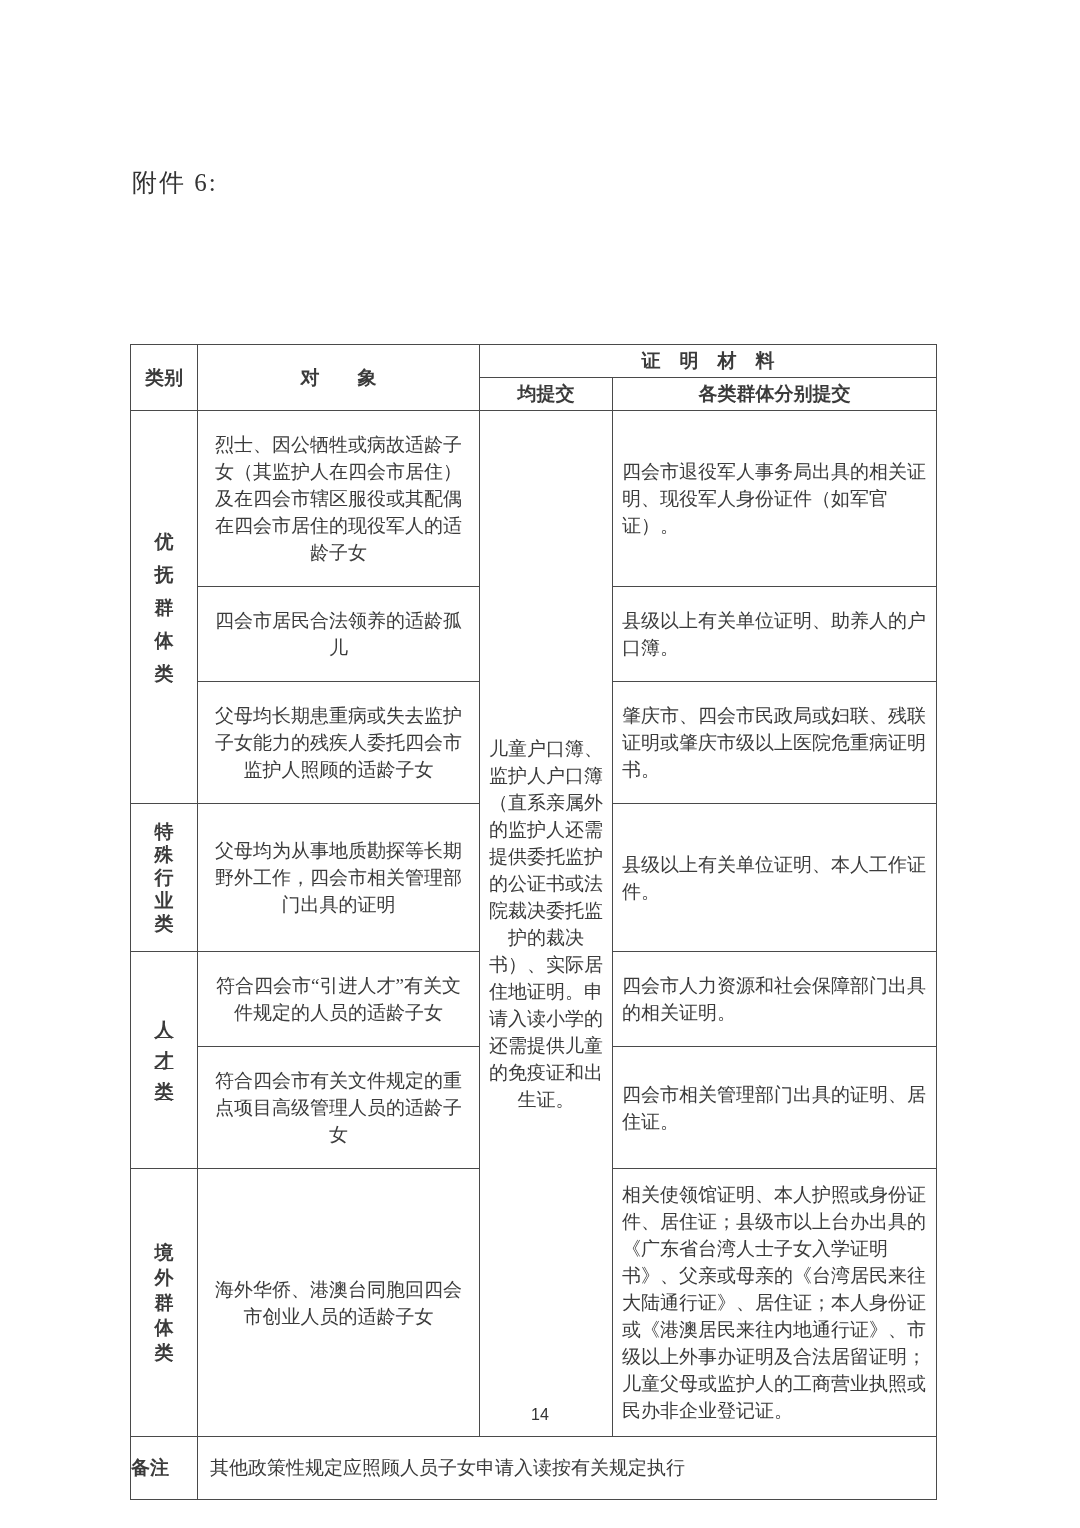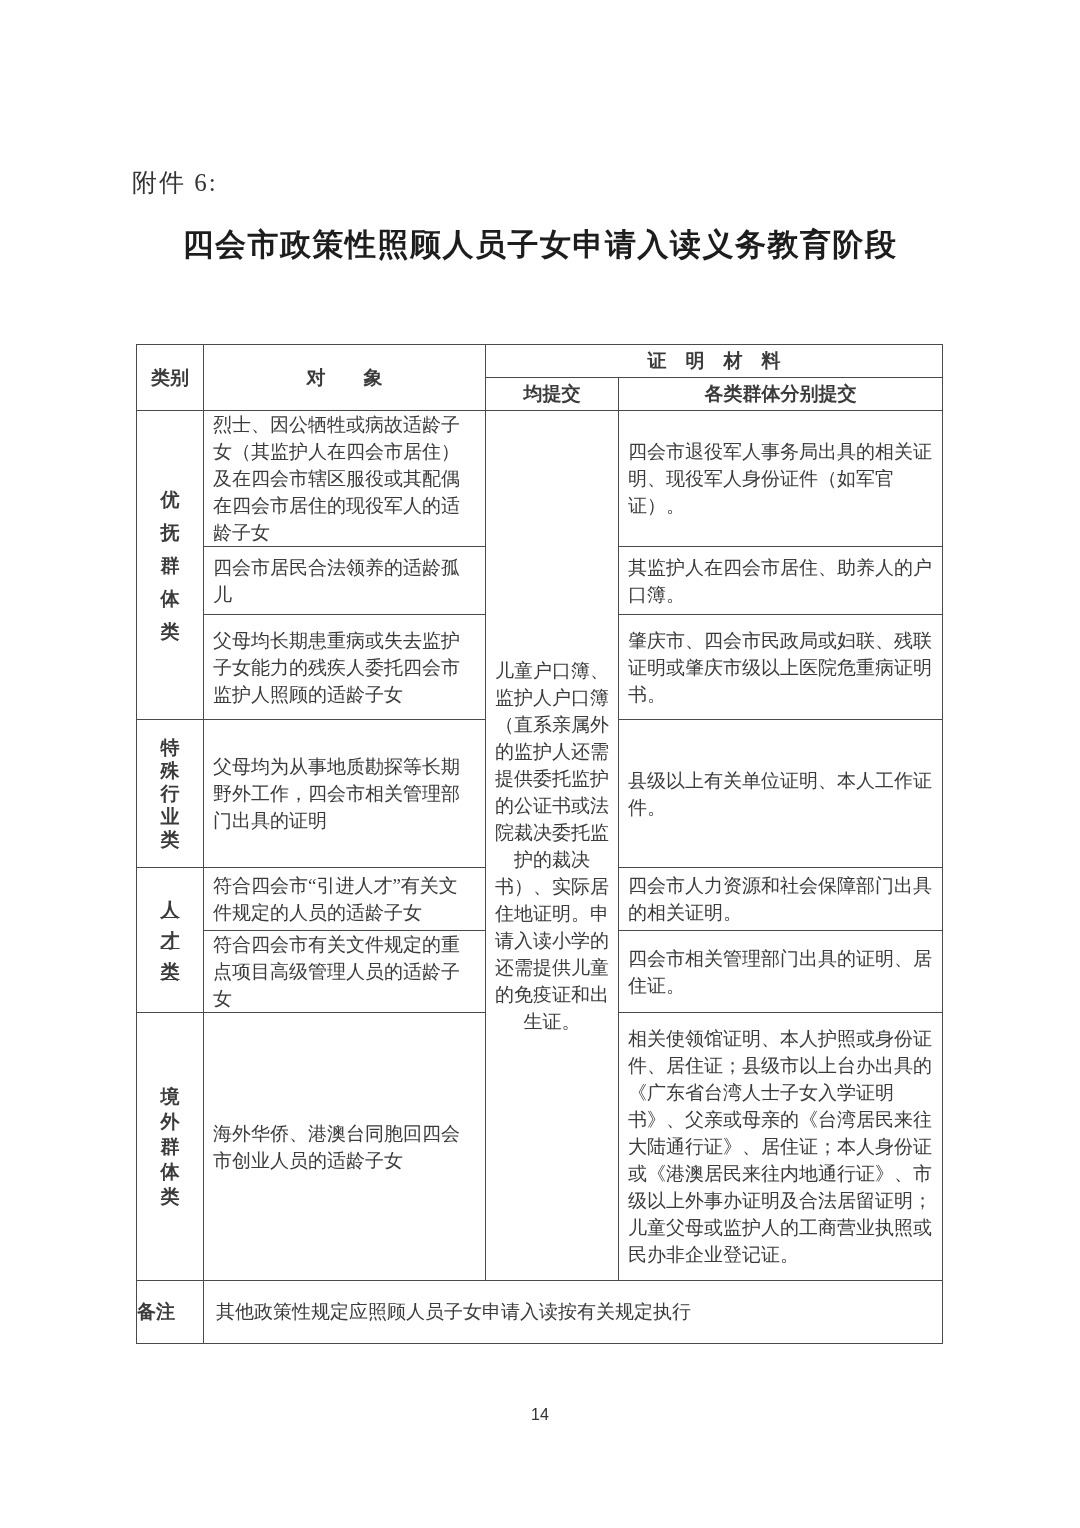--- a/index.html
+++ b/index.html
@@ -17,21 +17,21 @@
     font-size:25px; color:#333;
     letter-spacing:2px;
   }
   .title {
     position:absolute; left:0; top:218px; width:1080px;
     text-align:center;
     font-size:31px; font-weight:bold; color:#1d1d1d;
     letter-spacing:1.5px; line-height:53px;
   }
   table.doc-table {
-    position:absolute; left:136px; top:344px;
+    position:absolute; left:130px; top:344px;
     width:806px;
     border-collapse:collapse;
     table-layout:fixed;
   }
   table.doc-table td {
     border:1px solid #4a4a4a;
     font-size:19px;
     color:#3b3b3b;
     vertical-align:middle;
     overflow:hidden;
@@ -42,21 +42,21 @@
     font-size:20px;
     color:#333;
   }
   td.cat { text-align:center; font-weight:bold; color:#333; padding:0; }
   .vtxt { width:22px; margin:16px auto; text-align:center; word-break:break-all; }
   .lh33 { line-height:33px; }
   .lh23 { line-height:23px; }
   .lh31 { line-height:31px;text-decoration:underline; }
   .lh25 { line-height:25px; }
   td.subj {
-    text-align:left; padding:0 9px;
+    text-align:center; padding:20px 9px;
     line-height:27px;
   }
   td.mid {
     text-align:center; padding:16px 8px;
     line-height:27px;
     font-size:19px;
   }
   td.mat {
     text-align:left; padding:4px 9px;
     line-height:27px;
@@ -71,21 +71,20 @@
   }
 </style>
 </head>
 <body>
 
 <div class="page">
 
   <div class="attachment">附件 6:</div>
 
   <div class="title">
-    <div>四会市政策性照顾人员子女申请入读义务教育阶段</div>
   </div>
 
   <table class="doc-table">
     <colgroup>
       <col style="width:67px">
       <col style="width:282px">
       <col style="width:133px">
       <col style="width:324px">
     </colgroup>
     <tbody>
@@ -102,21 +101,21 @@
       <tr style="height:125px">
         <td rowspan="3" class="cat">
           <div class="vtxt lh33">优抚群体类</div>
         </td>
         <td class="subj">烈士、因公牺牲或病故适龄子女（其监护人在四会市居住）及在四会市辖区服役或其配偶在四会市居住的现役军人的适龄子女</td>
         <td rowspan="7" class="mid">儿童户口簿、监护人户口簿（直系亲属外的监护人还需提供委托监护的公证书或法院裁决委托监护的裁决书）、实际居住地证明。申请入读小学的还需提供儿童的免疫证和出生证。</td>
         <td class="mat">四会市退役军人事务局出具的相关证明、现役军人身份证件（如军官证）。</td>
       </tr>
       <tr style="height:68px">
         <td class="subj">四会市居民合法领养的适龄孤儿</td>
-        <td class="mat">其监护人在四会市居住、助养人的户口簿。</td>
+        <td class="mat">县级以上有关单位证明、助养人的户口簿。</td>
       </tr>
       <tr style="height:105px">
         <td class="subj">父母均长期患重病或失去监护子女能力的残疾人委托四会市监护人照顾的适龄子女</td>
         <td class="mat">肇庆市、四会市民政局或妇联、残联证明或肇庆市级以上医院危重病证明书。</td>
       </tr>
 
       <tr style="height:114px">
         <td class="cat">
           <div class="vtxt lh23">特殊行业类</div>
         </td>

